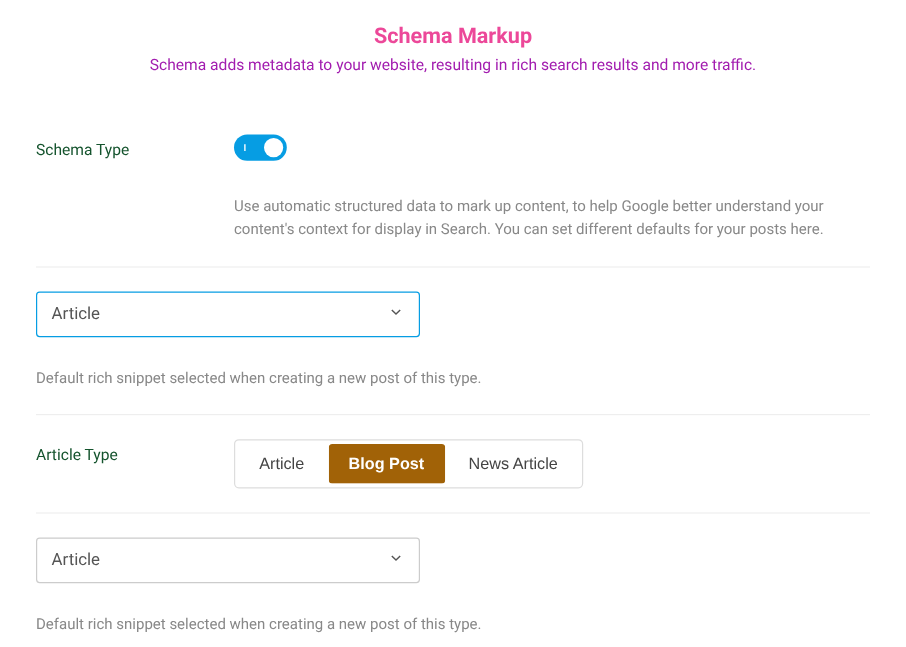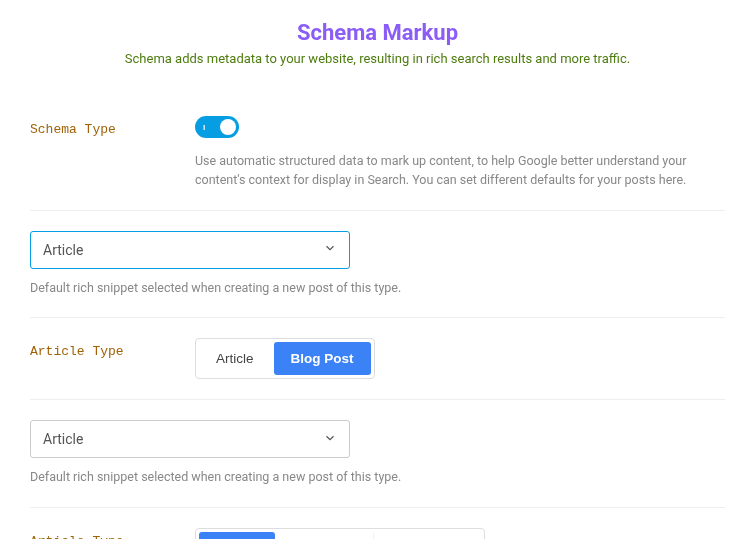--- a/index.html
+++ b/index.html
@@ -4,42 +4,41 @@
   <style>
     * { box-sizing: border-box; margin: 0; padding: 0; }
     body {
       font-family: -apple-system, BlinkMacSystemFont, "Segoe UI", Roboto, Helvetica, Arial, sans-serif;
       background: #fff;
       color: #333;
       width: 755px;
       padding: 20px 30px;
     }
     .header { text-align: center; margin-bottom: 30px; }
-    .title { font-size: 22px; font-weight: 700; color: #8b5cf6; margin-bottom: 6px; }
-    .subtitle { font-size: 13px; color: #4d7c0f; }
+    .title { font-size: 18px; font-weight: 700; color: #ec4899; margin-bottom: 6px; }
+    .subtitle { font-size: 13px; color: #a21caf; }
     .row {
       display: flex;
       align-items: flex-start;
       padding: 20px 0;
       border-bottom: 1px solid #eee;
     }
     .row.last { border-bottom: none; }
     .label-col {
       width: 165px;
       flex-shrink: 0;
       font-size: 13px;
-      color: #a16207;
+      color: #14532d;
       padding-top: 6px;
-      font-family: Liberation Mono, monospace;
     }
     .ctrl-col { flex: 1; }
     .desc {
       font-size: 12.5px;
       color: #888;
-      margin-top: 10px;
+      margin-top: 26px;
       line-height: 1.5;
     }
     .toggle {
       width: 44px;
       height: 22px;
       background: #069de3;
       border-radius: 11px;
       position: relative;
       cursor: pointer;
       display: inline-block;
@@ -89,21 +88,21 @@
     .btn {
       padding: 8px 16px;
       font-size: 13.5px;
       border: 1px solid transparent;
       background: #fff;
       color: #444;
       cursor: pointer;
       border-radius: 3px;
     }
     .btn.sel {
-      background: #3b82f6;
+      background: #a16207;
       color: #fff;
       font-weight: 600;
     }
     .btn + .btn { border-left: 1px solid #eee; }
     .btn.sel + .btn, .btn + .btn.sel { border-left-color: transparent; }
   </style>
 </head>
 <body>
 
 <div class="header">
@@ -135,20 +134,21 @@
     <div class="desc">Default rich snippet selected when creating a new post of this type.</div>
   </div>
 </div>
 
 <div class="row">
   <div class="label-col">Article Type</div>
   <div class="ctrl-col">
     <div class="btn-group">
       <button class="btn">Article</button>
       <button class="btn sel">Blog Post</button>
+      <button class="btn">News Article</button>
     </div>
   </div>
 </div>
 
 <div class="row">
   <div class="ctrl-col">
     <div class="select">
       <span>Article</span>
       <span class="chevron">
         <svg width="14" height="14" viewBox="0 0 24 24" fill="none" stroke="currentColor" stroke-width="2">

